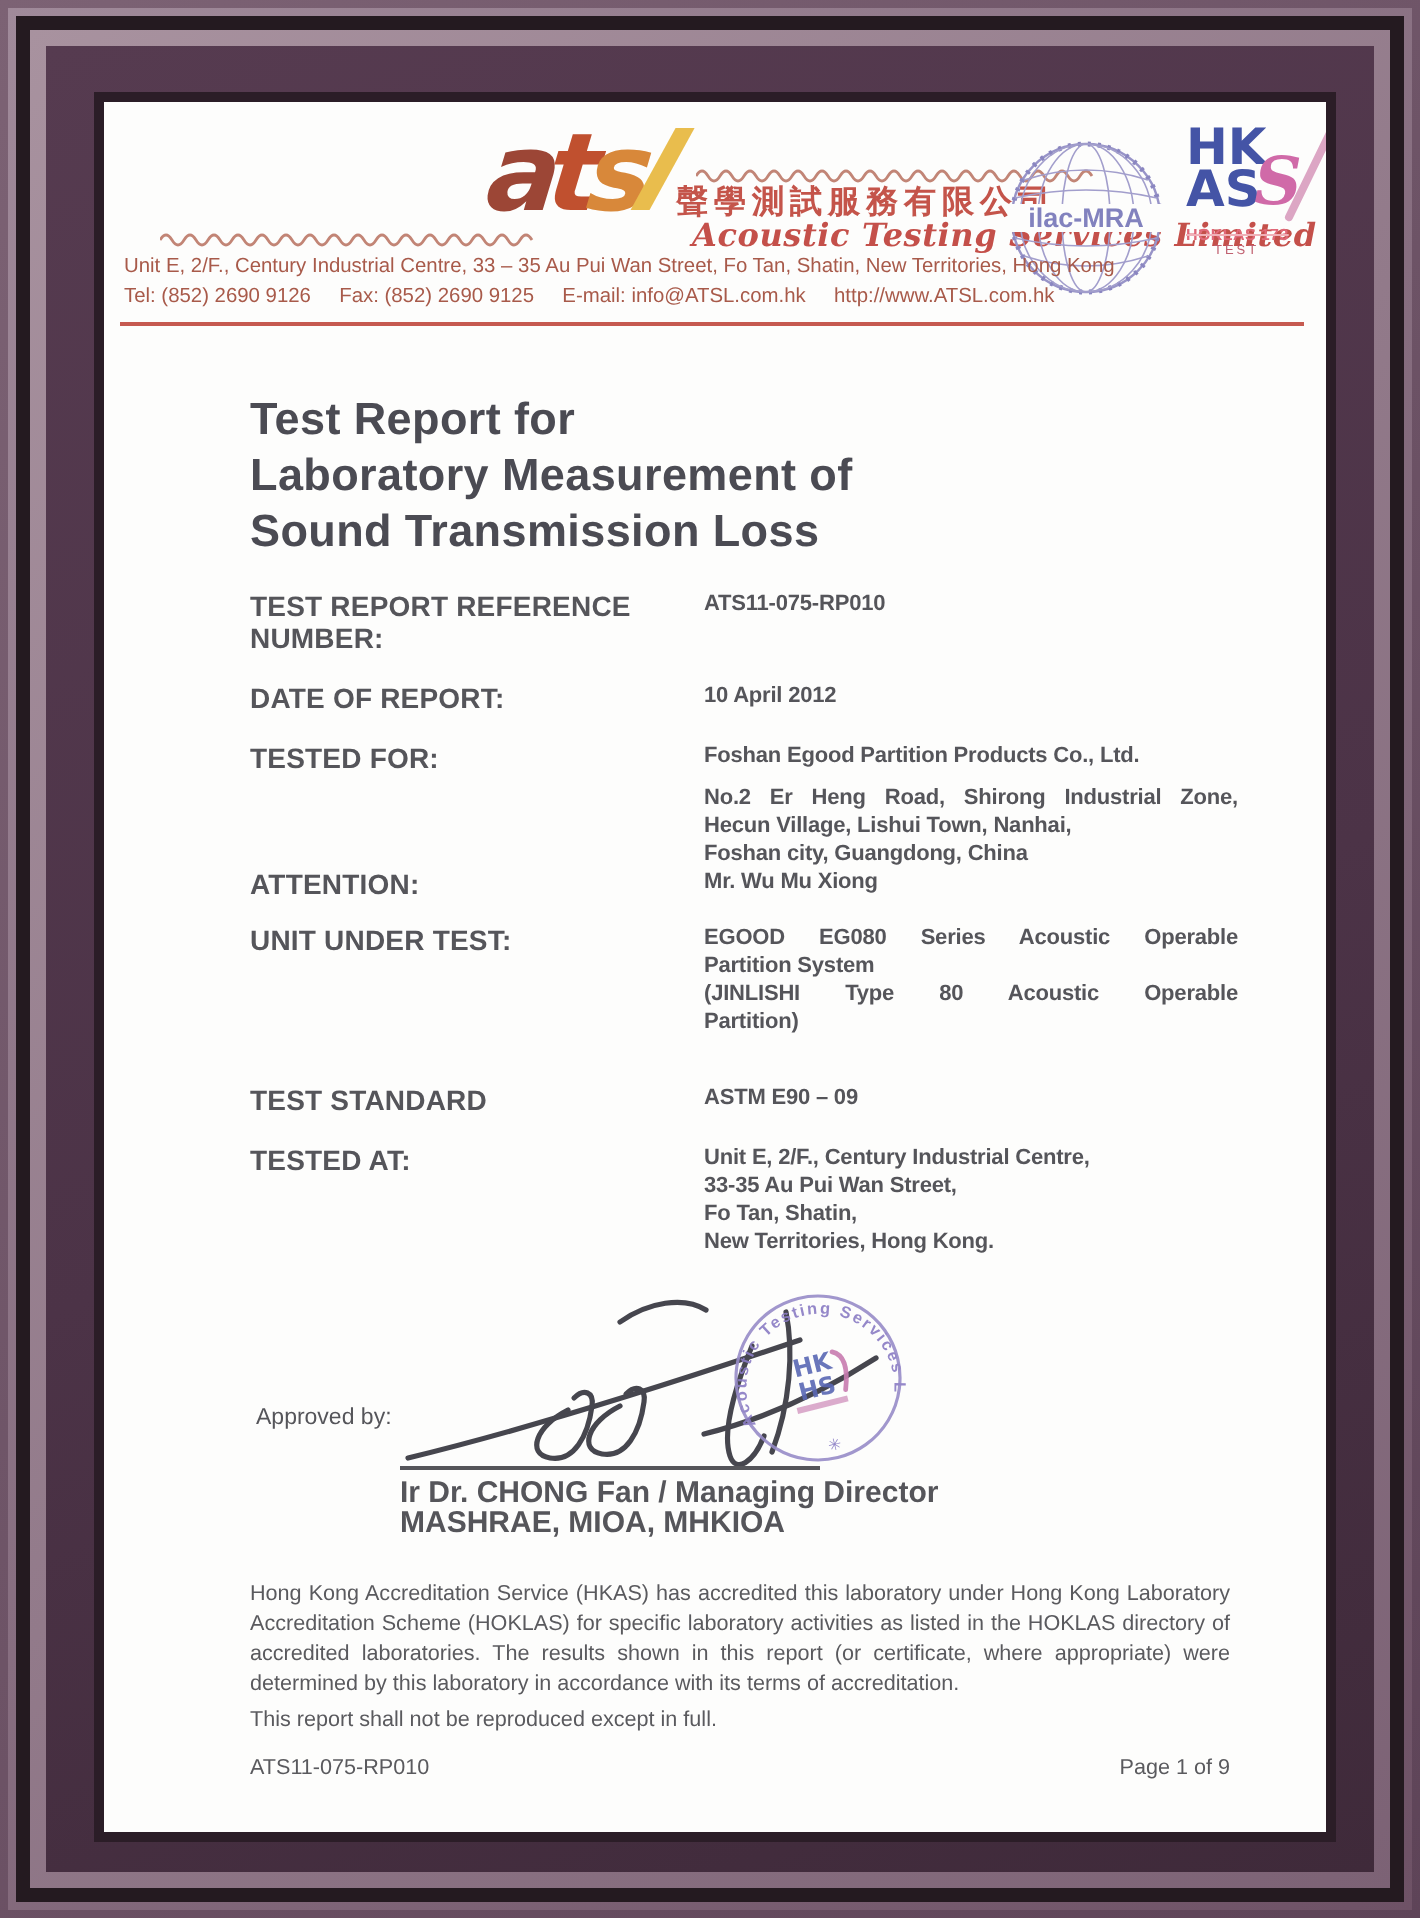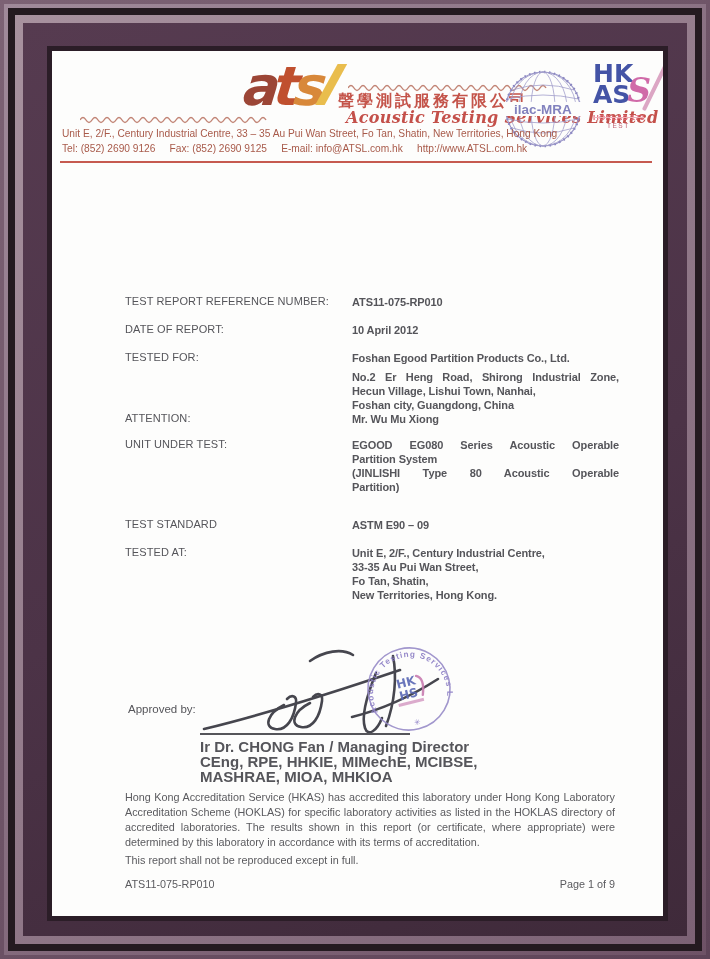--- a/index.html
+++ b/index.html
@@ -46,21 +46,21 @@
             text-decoration:line-through; text-decoration-color:#f0b0b8; }
   .hoklas-sub { font-size:6.5px; color:#c06070; letter-spacing:1.5px; margin-left:14px; }
 
   
   .title { position:absolute; left:73px; top:145px; font-size:22.5px; font-weight:700;
            color:#4b4b53; line-height:28px; letter-spacing:0.2px; }
 
   
   .details { position:absolute; left:73px; top:244px; width:494px; color:#55555a; }
   .row { display:flex; }
-  .lbl { width:227px; font-size:11px; font-weight:400; letter-spacing:0.1px; }
+  .lbl { width:227px; font-size:14px; font-weight:700; letter-spacing:0.1px; }
   .val { flex:1; font-size:11px; font-weight:700; letter-spacing:-0.1px; line-height:14px; }
   .stretch { text-align:justify; text-align-last:justify; }
   .mb14{margin-bottom:14px;} .mb12{margin-bottom:12px;} .mb5{margin-bottom:5px;}
   .mb6{margin-bottom:0;} .mb24{margin-bottom:24px;}
 
   
   .approved-by { position:absolute; left:76px; top:652px; font-size:11.5px; color:#55555a; }
   .sig-svg { position:absolute; left:140px; top:592px; }
   .sig-line { position:absolute; left:148px; top:682px; width:210px; height:2px; background:#55555a; }
   .stamp-svg { position:absolute; left:310px; top:591px; opacity:0.9; }
@@ -125,20 +125,25 @@
             </div>
             <div class="hoklas">HOKLAS 173</div>
             <div class="hoklas-sub">TEST</div>
           </div>
 
           <div class="addr-line addr-1">Unit E, 2/F., Century Industrial Centre, 33 – 35 Au Pui Wan Street, Fo Tan, Shatin, New Territories, Hong Kong</div>
           <div class="addr-line addr-2">Tel: (852) 2690 9126     Fax: (852) 2690 9125     E-mail: info@ATSL.com.hk     http://www.ATSL.com.hk</div>
           <div class="hdr-rule"></div>
         </div>
 
+        <div class="title">
+          <div>Test Report for</div>
+          <div>Laboratory Measurement of</div>
+          <div>Sound Transmission Loss</div>
+        </div>
 
         <div class="details">
           <div class="row mb14">
             <div class="lbl">TEST REPORT REFERENCE NUMBER:</div>
             <div class="val nw">ATS11-075-RP010</div>
           </div>
           <div class="row mb14">
             <div class="lbl">DATE OF REPORT:</div>
             <div class="val nw">10 April 2012</div>
           </div>
@@ -210,21 +215,20 @@
             <text x="36" y="56" font-family="DejaVu Sans, sans-serif" font-size="12" font-weight="900" fill="#5a68b4">HS</text>
             <path d="M57 36 q8 4 2 20" fill="none" stroke="#c87cb0" stroke-width="2.4" stroke-linecap="round"></path>
             <rect x="33" y="59" width="26" height="3" fill="#c87cb0" opacity="0.7"></rect>
           </g>
         </svg>
 
         <div class="sig-line"></div>
 
         <div class="signer">
           <div>Ir Dr. CHONG Fan / Managing Director</div>
-          <div>CEng, RPE, HHKIE, MIMechE, MCIBSE,</div>
           <div>MASHRAE, MIOA, MHKIOA</div>
         </div>
 
         <div class="accreditation">Hong Kong Accreditation Service (HKAS) has accredited this laboratory under Hong Kong Laboratory Accreditation Scheme (HOKLAS) for specific laboratory activities as listed in the HOKLAS directory of accredited laboratories. The results shown in this report (or certificate, where appropriate) were determined by this laboratory in accordance with its terms of accreditation.</div>
         <div class="repro-note">This report shall not be reproduced except in full.</div>
         <div class="footer-row">
           <div>ATS11-075-RP010</div>
           <div>Page 1 of 9</div>
         </div>
 

